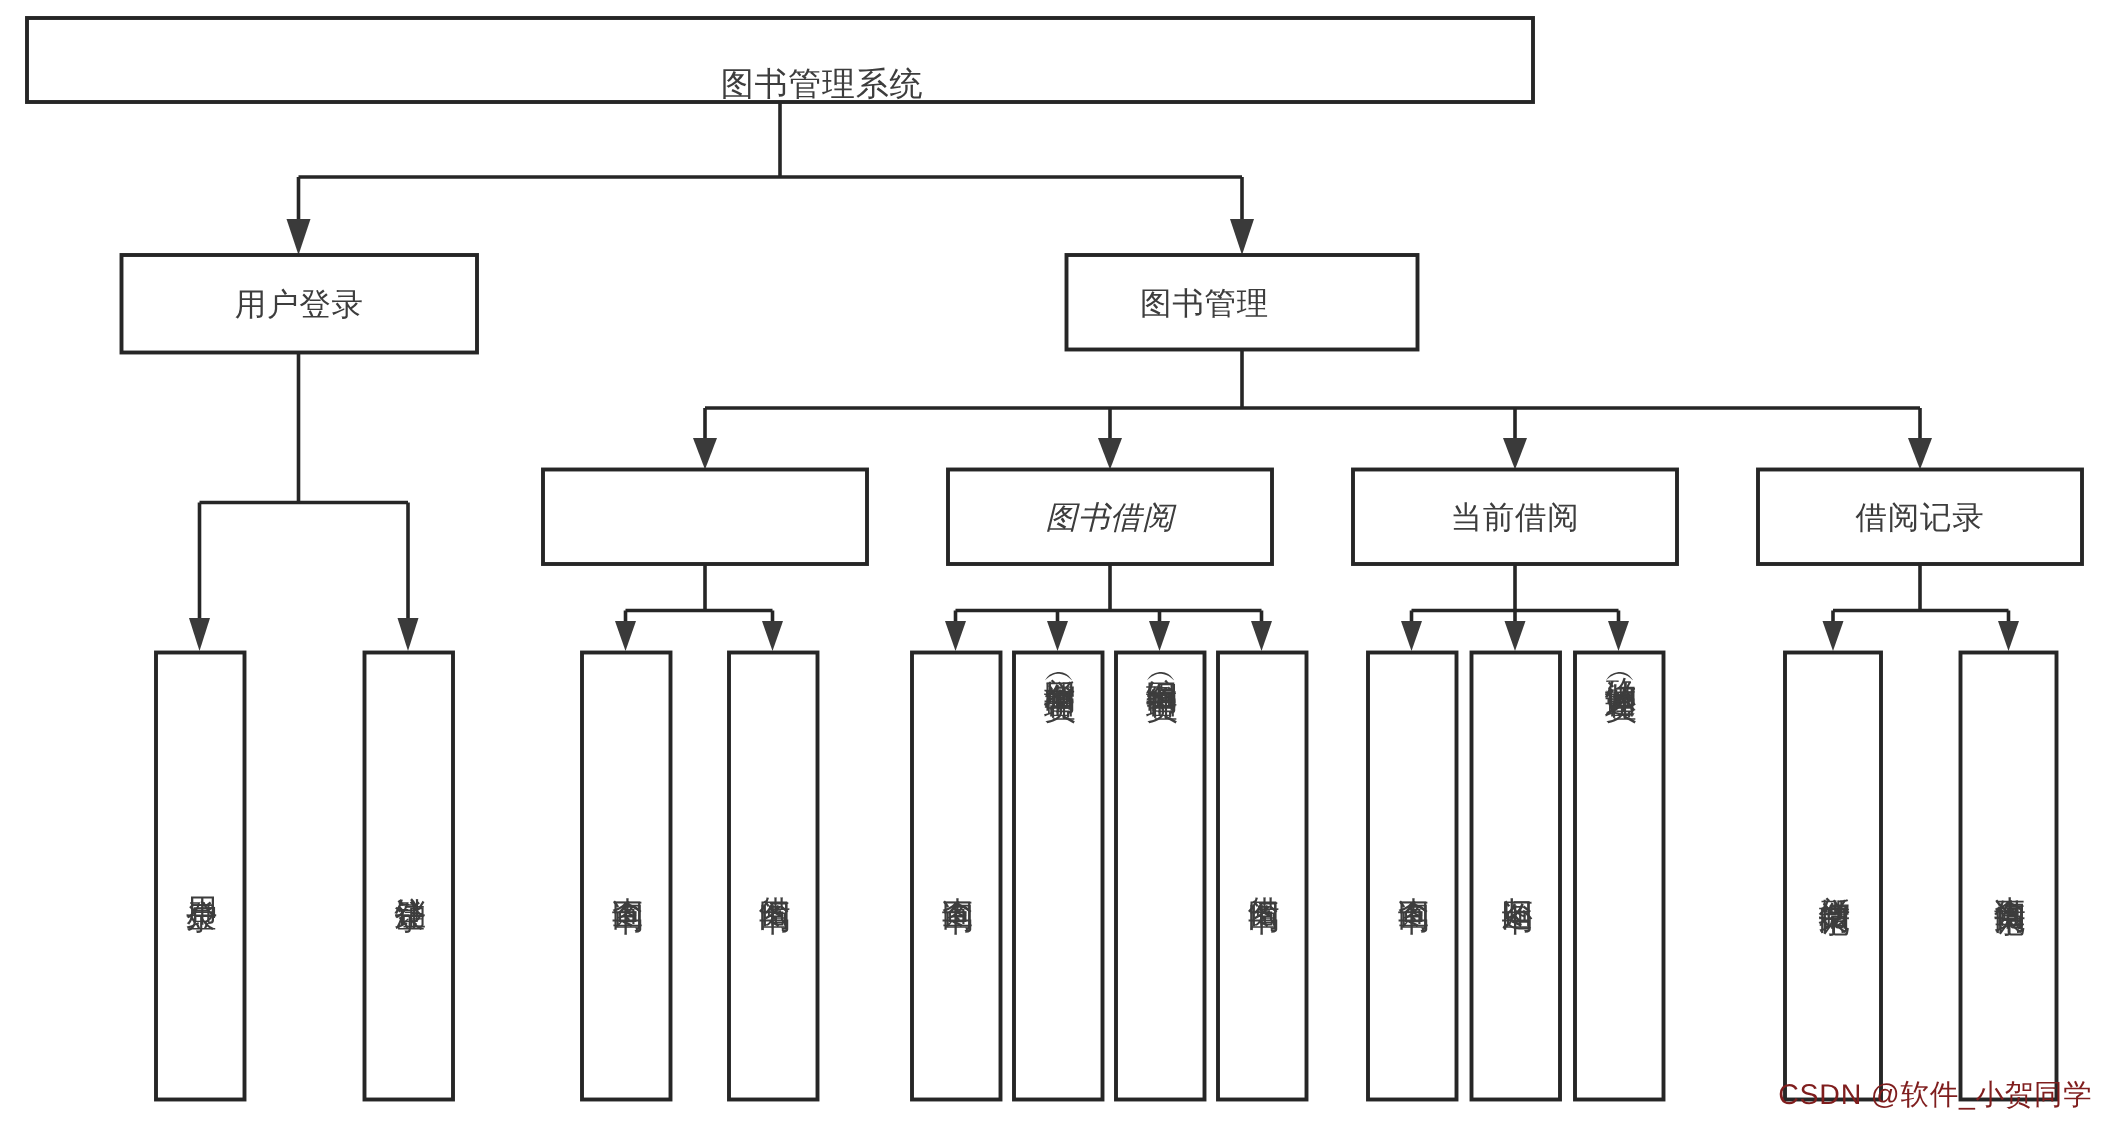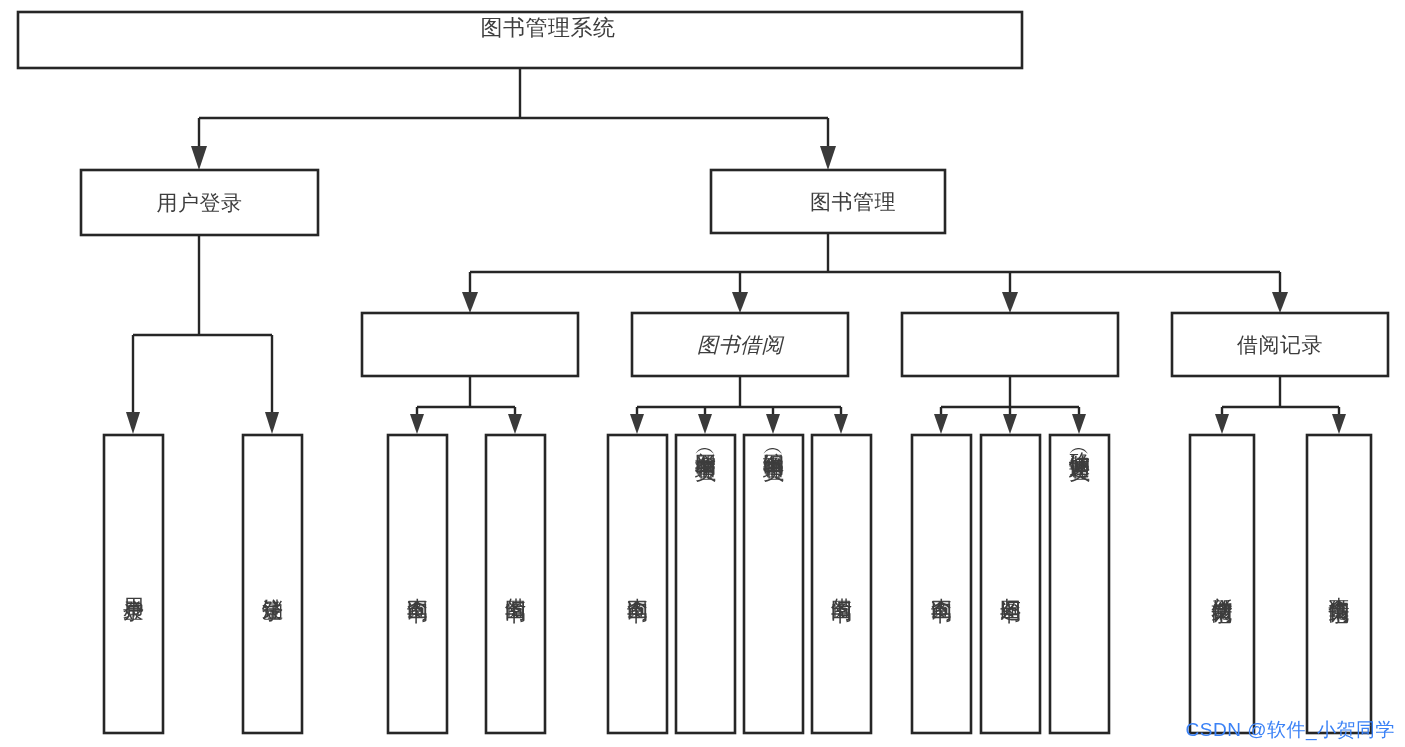--- a/index.html
+++ b/index.html
@@ -76,21 +76,21 @@
   }
   .htext.root {
     font-size: 22px;
   }
   .watermark {
     position: absolute;
     right: 10px;
     bottom: 4px;
     font-family: "Liberation Sans", "DejaVu Sans", sans-serif;
     font-size: 19px;
-    color: #3b82f6;
+    color: #7f1d1d;
     letter-spacing: 0.5px;
     white-space: nowrap;
   }
 </style>
 </head>
 <body>
 
 <div id="diagram-root">
 
   <svg class="flowchart" viewBox="0 0 1405 747">
@@ -195,34 +195,37 @@
     <rect class="node-rect" x="812" y="435" width="59" height="298"></rect>
 
     <rect class="node-rect" x="912" y="435" width="59" height="298"></rect>
     <rect class="node-rect" x="981" y="435" width="59" height="298"></rect>
     <rect class="node-rect" x="1050" y="435" width="59" height="298"></rect>
 
     <rect class="node-rect" x="1190" y="435" width="64" height="298"></rect>
     <rect class="node-rect" x="1307" y="435" width="64" height="298"></rect>
   </svg>
 
-  <div class="htext-box" style="left:18px; top:0; width:1060px; height:56px;justify-content:center;">
+  <div class="htext-box" style="left:18px; top:28px; width:1060px; height:56px;justify-content:center;">
     <span class="htext root">图书管理系统</span>
   </div>
 
   <div class="htext-box" style="left:81px; top:170px; width:237px; height:65px;">
     <span class="htext">用户登录</span>
   </div>
-  <div class="htext-box" style="left:736px; top:170px; width:234px; height:63px;">
+  <div class="htext-box" style="left:686px; top:170px; width:234px; height:63px;">
     <span class="htext">图书管理</span>
   </div>
 
   <div class="htext-box" style="left:632px; top:313px; width:216px; height:63px;font-style:italic;">
     <span class="htext">图书借阅</span>
   </div>
+  <div class="htext-box" style="left:902px; top:313px; width:216px; height:63px;">
+    <span class="htext">当前借阅</span>
+  </div>
   <div class="htext-box" style="left:1172px; top:313px; width:216px; height:63px;">
     <span class="htext">借阅记录</span>
   </div>
 
   <div class="vtext-box" style="left:104px; top:435px; width:59px; height:298px;">
     <span class="vtext">用户登录</span>
   </div>
   <div class="vtext-box" style="left:243px; top:435px; width:59px; height:298px;">
     <span class="vtext">注销登录</span>
   </div>

